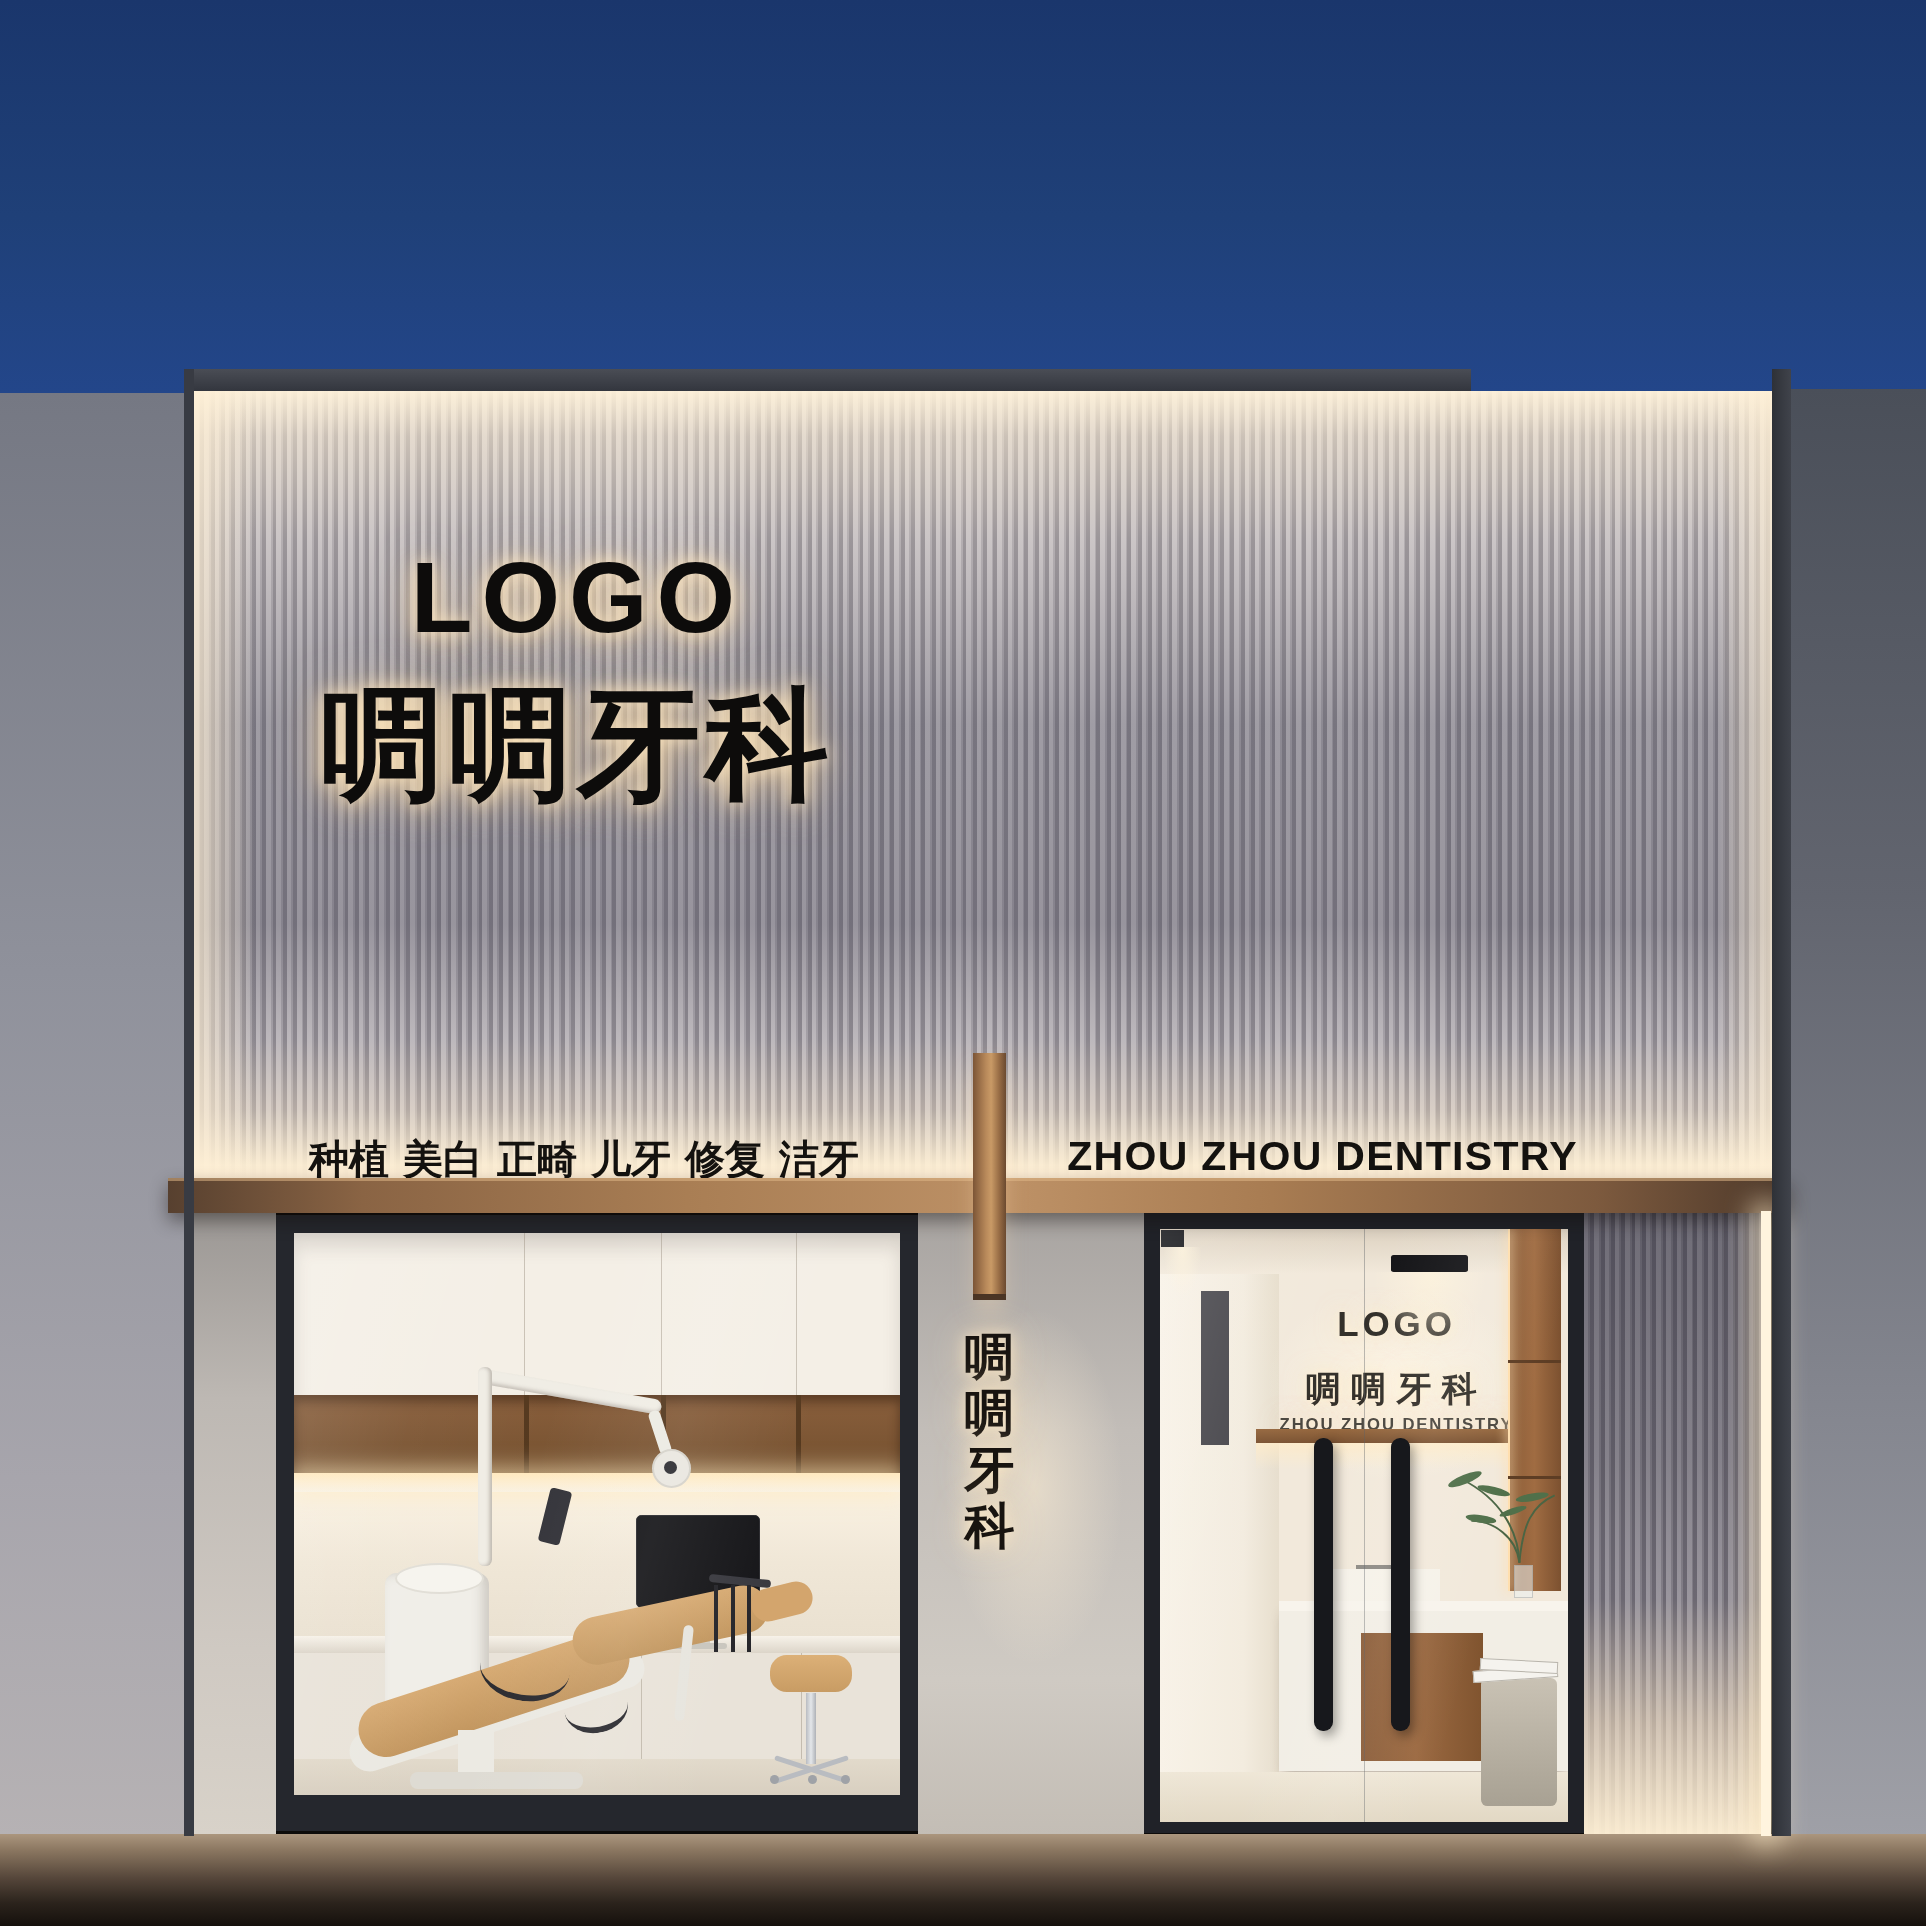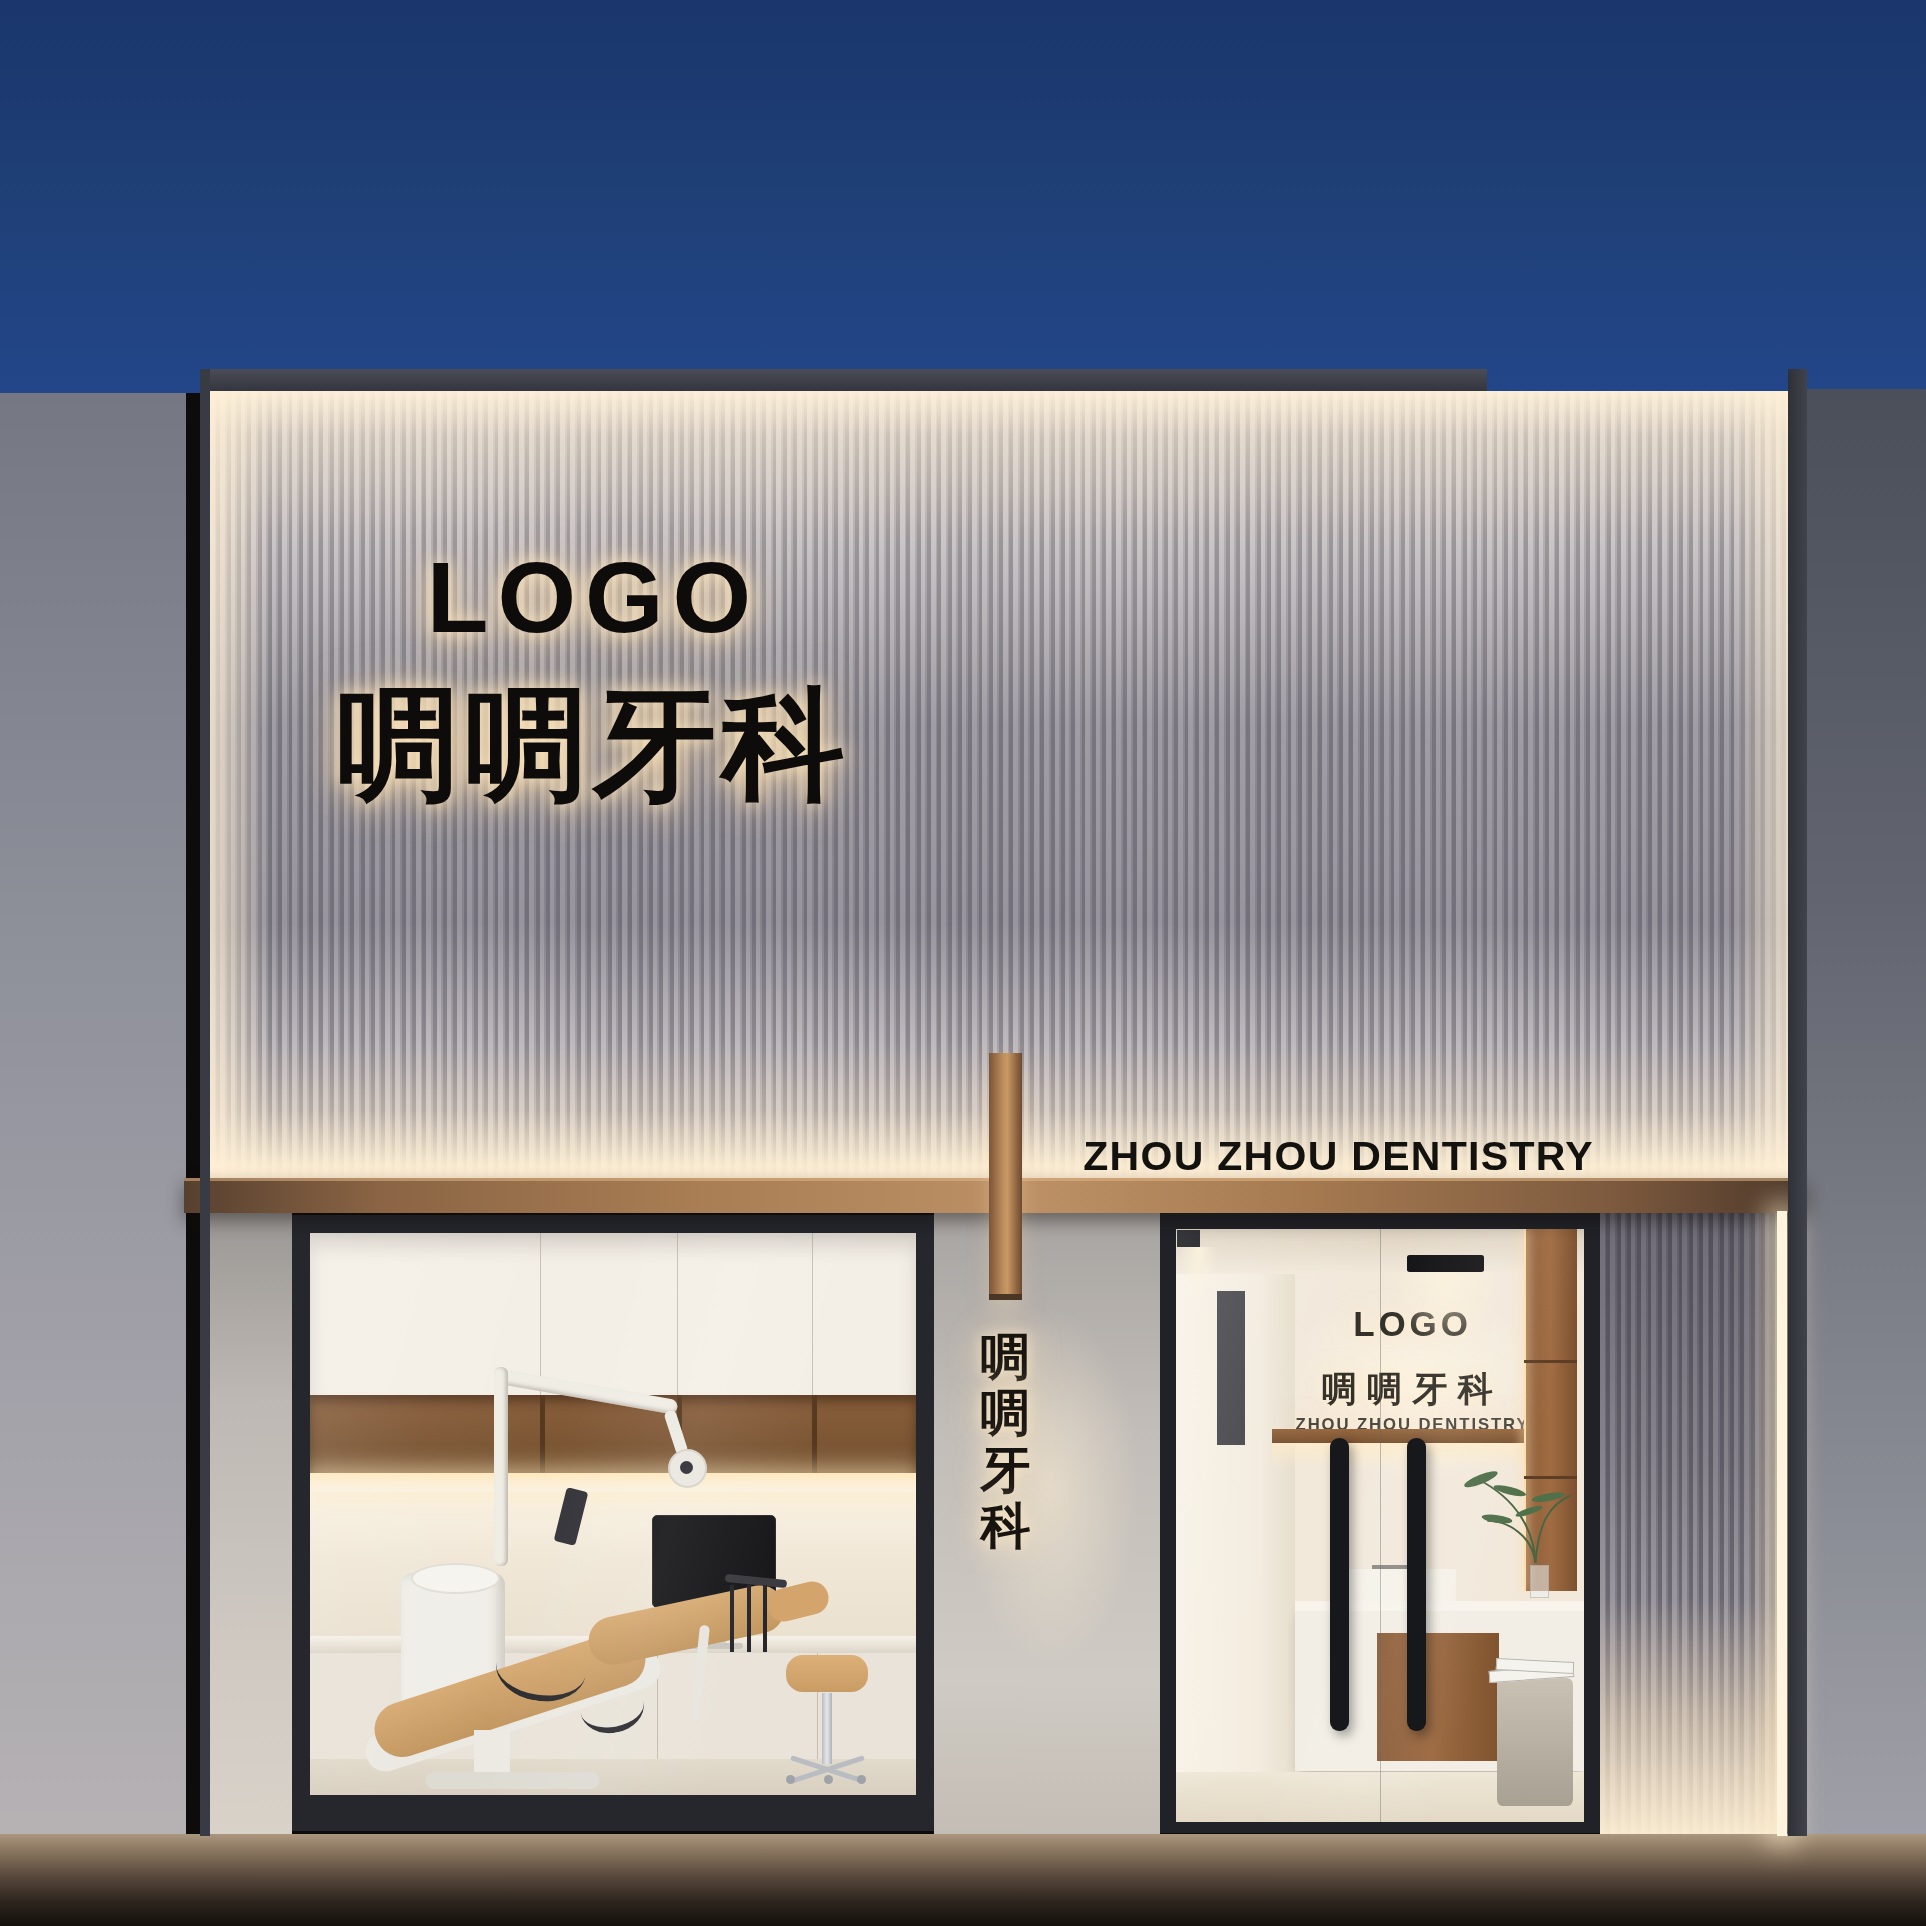--- a/index.html
+++ b/index.html
@@ -10,21 +10,21 @@
   .sky{position:absolute;left:0;top:0;width:1926px;height:393px;
        background:linear-gradient(180deg,#1a366c 0%,#1f4078 55%,#23468a 100%);}
   .wall-left{position:absolute;left:0;top:393px;width:186px;height:1446px;
        background:linear-gradient(180deg,#757883 0%,#8f919b 40%,#a7a5ac 75%,#b6b2b4 100%);}
   .wall-right{position:absolute;left:1790px;top:389px;width:136px;height:1450px;
        background:linear-gradient(180deg,#4a4f59 0%,#62656f 35%,#84868f 70%,#9fa0a7 100%);}
   .ground{position:absolute;left:0;top:1834px;width:1926px;height:92px;
        background:linear-gradient(180deg,#ab967e 0%,#8a7660 18%,#55463a 48%,#2b231c 75%,#15100c 100%);}
 
   
-  .facade{position:absolute;left:200px;top:369px;width:1287px;height:1467px;}
+  .facade{position:absolute;left:184px;top:369px;width:1287px;height:1467px;}
   .frame-top{position:absolute;left:0;top:0;width:100%;height:22px;
        background:linear-gradient(180deg,#4a4d55,#33363e);z-index:9;}
   .frame-left{position:absolute;left:0;top:0;width:10.3px;height:100%;background:#383b43;z-index:9;}
   .frame-right{position:absolute;left:1588px;top:0;width:19px;height:100%;
        background:linear-gradient(90deg,#2e3137,#40434b);z-index:9;}
 
   
   .slat-upper{position:absolute;left:10.3px;top:22px;width:1584px;height:790px;
        background:repeating-linear-gradient(90deg,#c4c0c5 0 4.5px,#aaa6ad 4.5px 6.4px,#8e8a92 6.4px 10.3px);}
   .slat-upper::before{content:"";position:absolute;inset:0;
@@ -223,20 +223,28 @@
 
   <div class="facade">
 
     <div class="slat-upper"></div>
 
     <div class="main-sign">
       <div class="logo-line">LOGO</div>
       <div class="cn-line">啁啁牙科</div>
     </div>
 
+    <div class="services-row">
+      <span>种植</span>
+      <span>美白</span>
+      <span>正畸</span>
+      <span>儿牙</span>
+      <span>修复</span>
+      <span>洁牙</span>
+    </div>
     <div class="name-en">ZHOU ZHOU DENTISTRY</div>
 
     <div class="canopy"></div>
 
     <div class="pillar-left"></div>
     <div class="pillar-center"></div>
 
     <div class="window">
       <div class="win-int">
         <div class="wi-upper">

